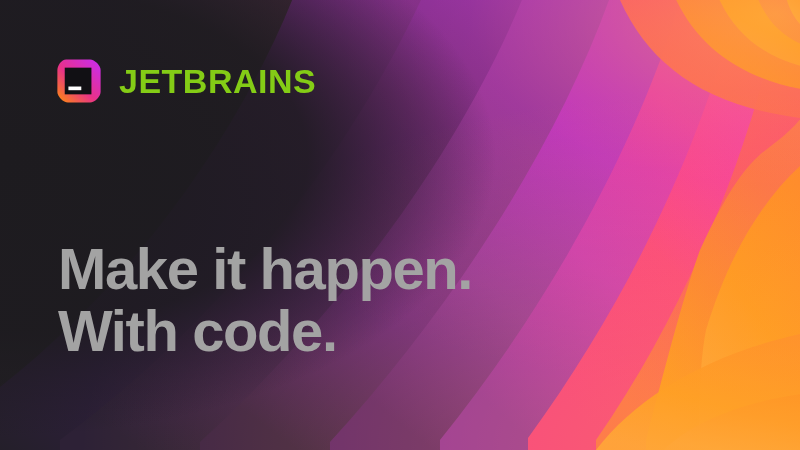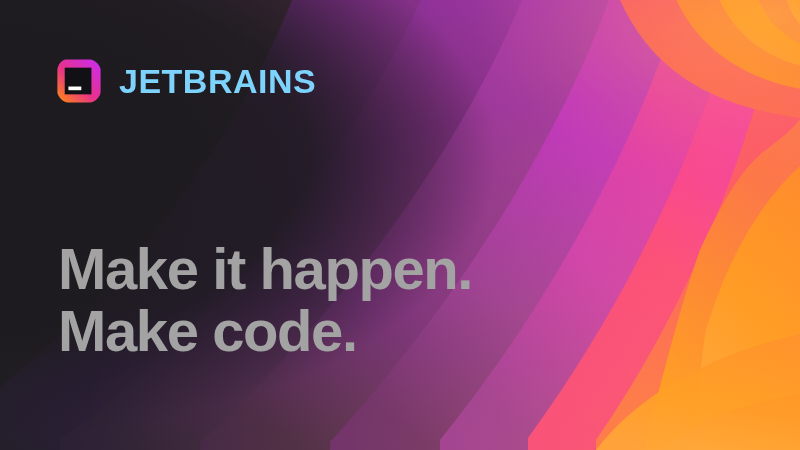--- a/index.html
+++ b/index.html
@@ -46,21 +46,21 @@
   }
 
   .logo-mark {
     width: 46px;
     height: 46px;
     display: block;
     flex: 0 0 auto;
   }
 
   .logo-wordmark {
-    color: #7dd3fc;
+    color: #84cc16;
     font-size: 34px;
     font-weight: 700;
     letter-spacing: 0.5px;
     line-height: 1;
     font-family: "Liberation Sans", sans-serif;
     white-space: nowrap;
   }
 
   .headline {
     position: absolute;
@@ -251,17 +251,17 @@
         <rect x="19" y="21" width="58" height="58" fill="#111014"></rect>
 
         <rect x="27" y="62" width="28" height="8" fill="#ffffff"></rect>
       </svg>
 
       <span class="logo-wordmark">JETBRAINS</span>
     </div>
 
     <div class="headline">
       <span class="headline-line">Make it happen.</span>
-      <span class="headline-line">Make code.</span>
+      <span class="headline-line">With code.</span>
     </div>
 
   </div>
 </div>
 
 </body></html>

